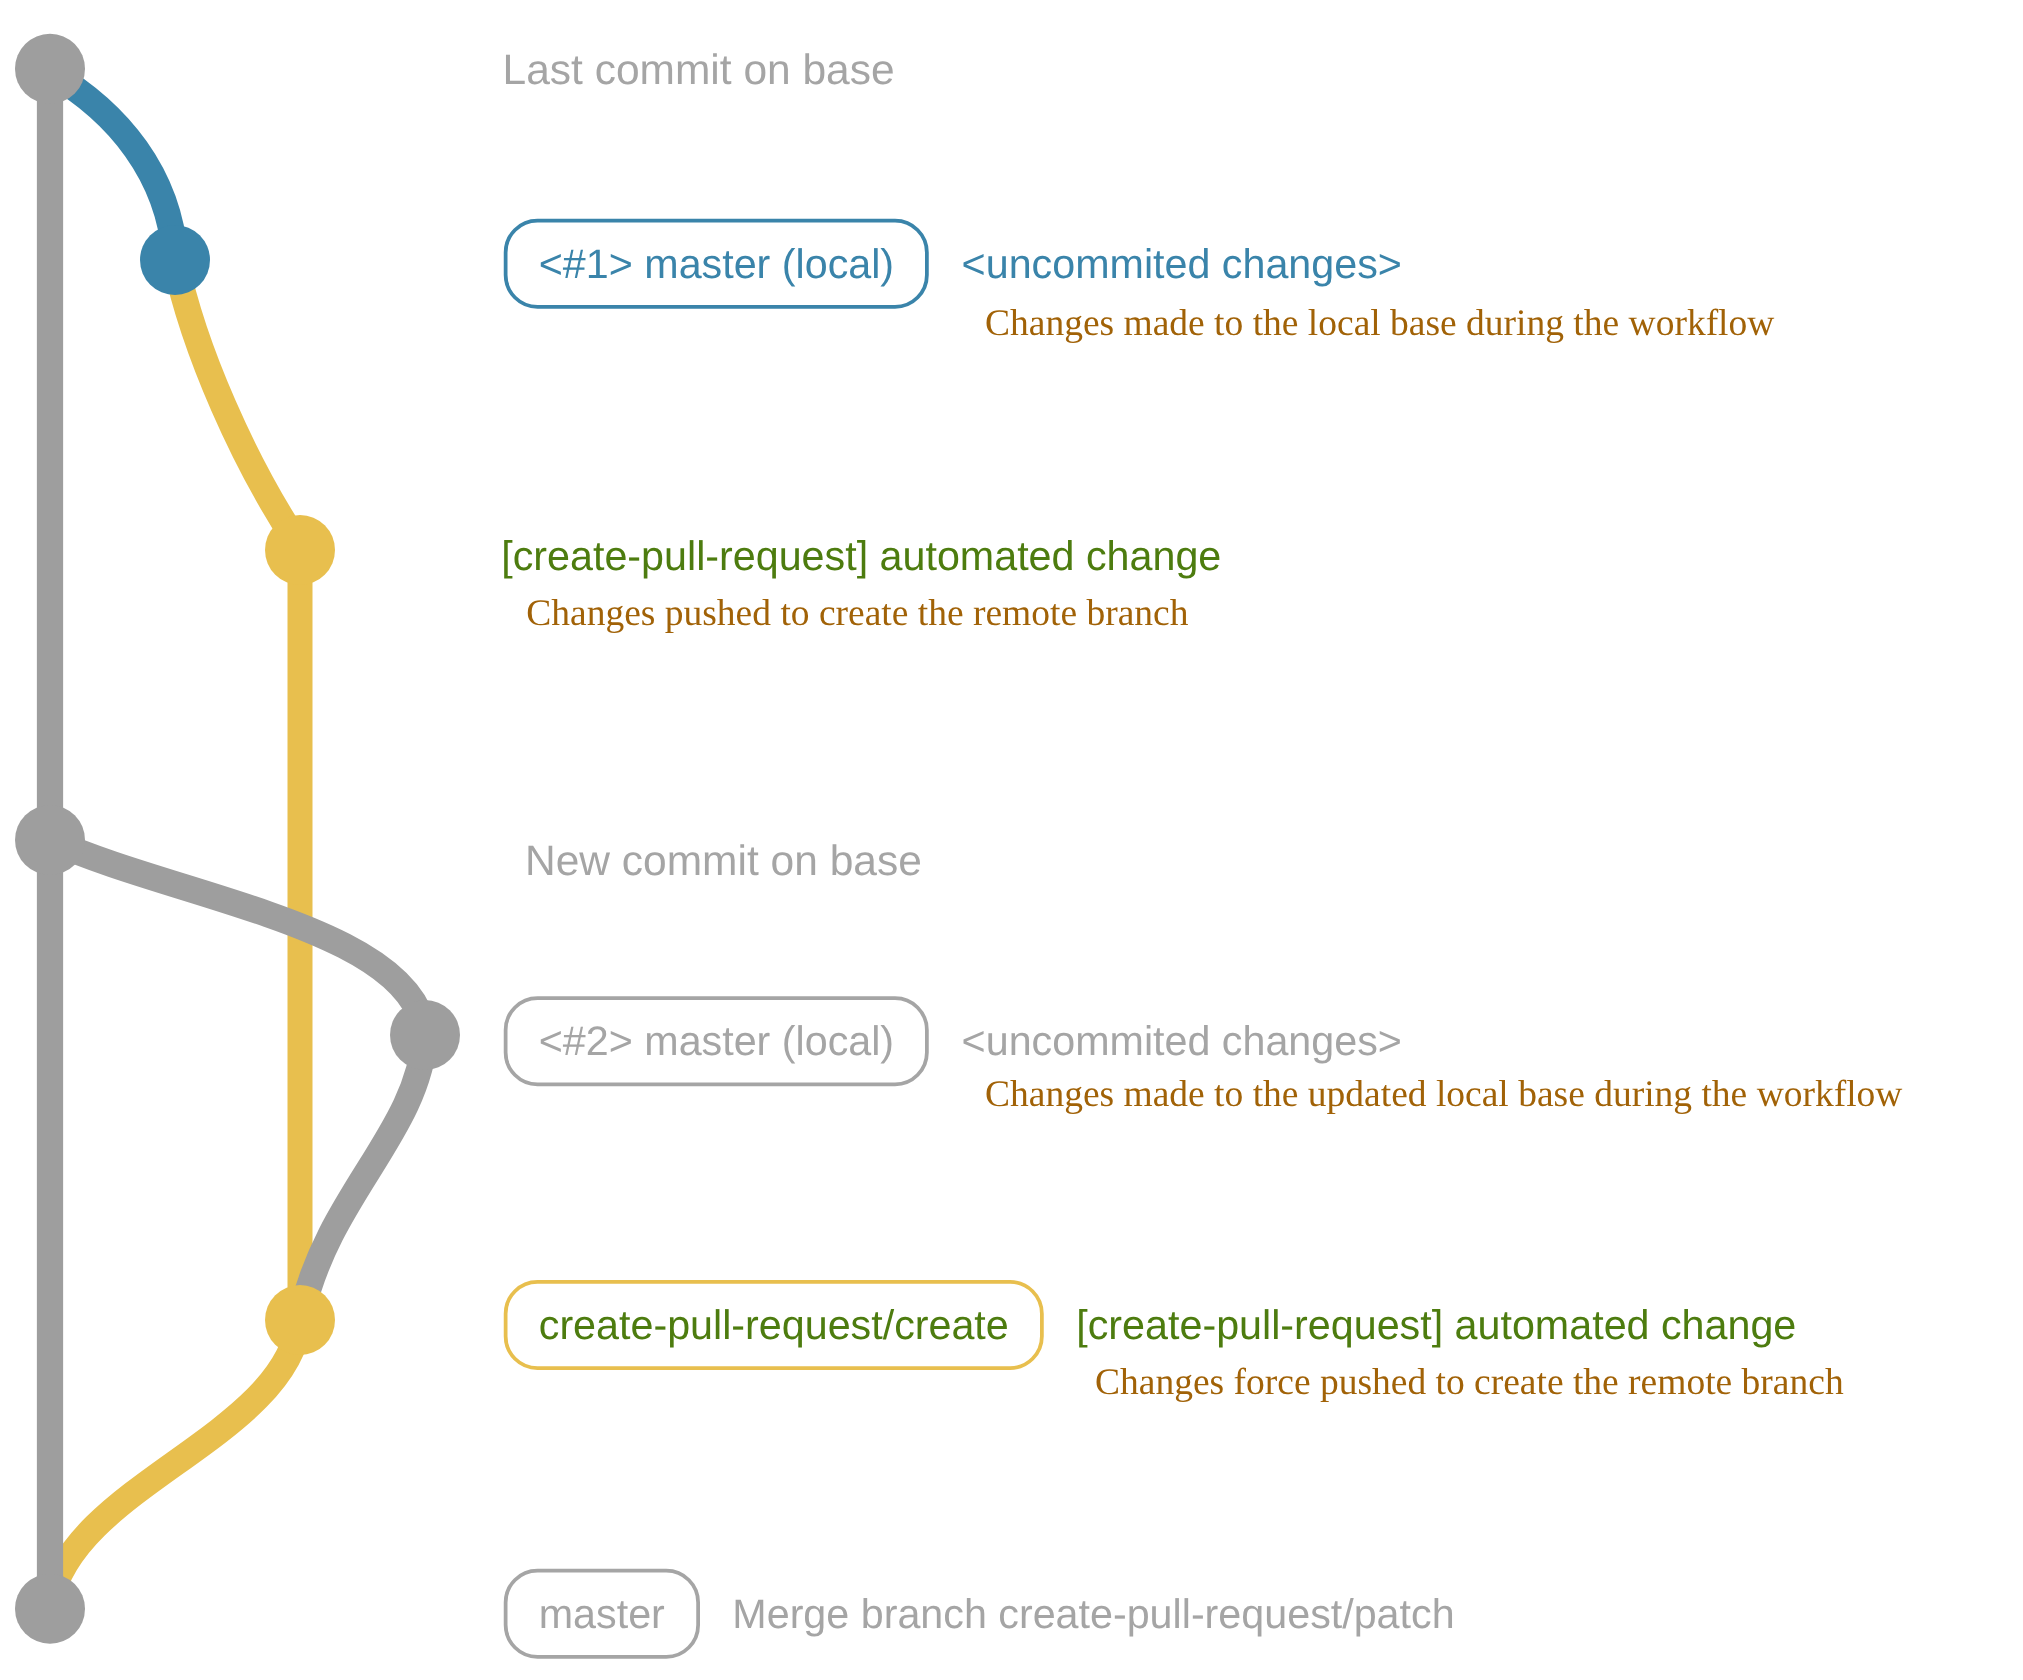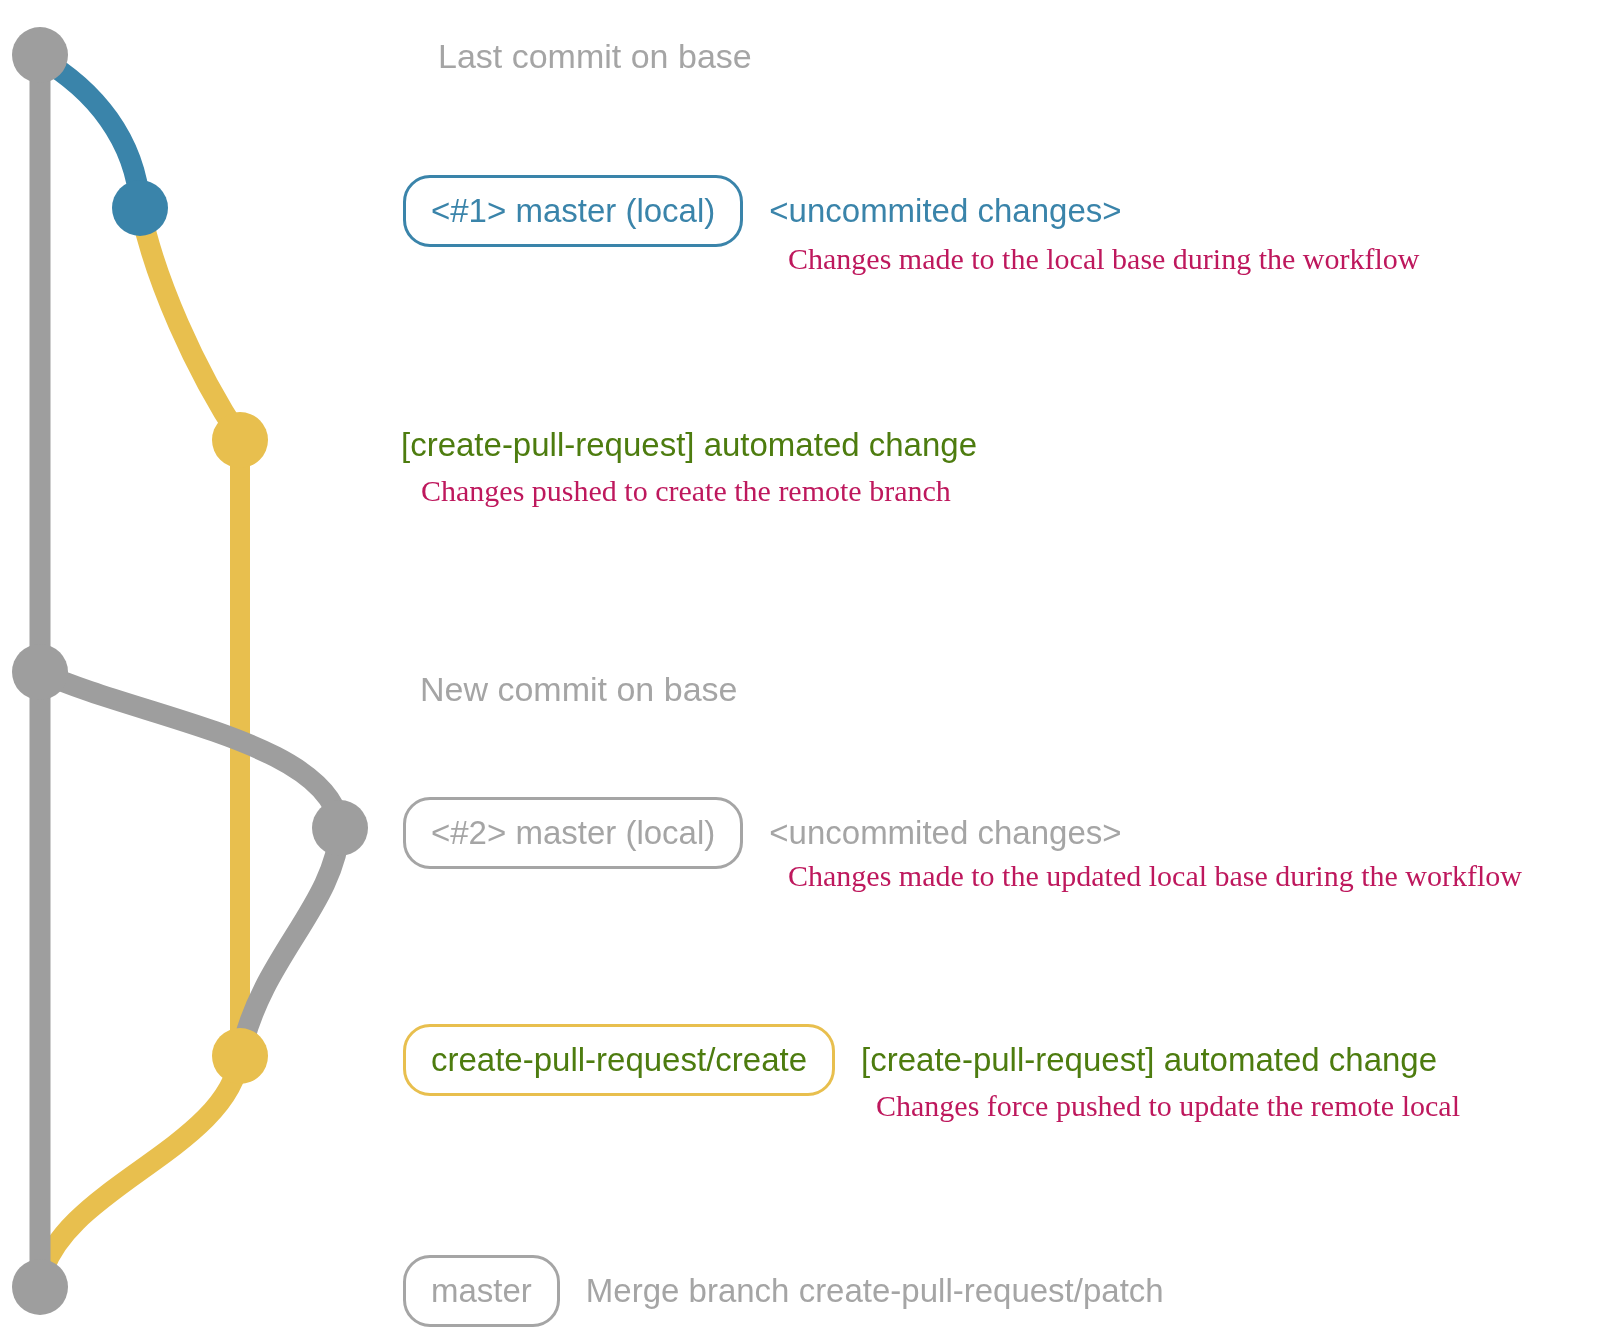--- a/index.html
+++ b/index.html
@@ -6,21 +6,21 @@
   .canvas {
     position:relative; width:1618px; height:1344px; background:#ffffff;
     overflow:hidden; font-family:"Liberation Sans", sans-serif;
   }
   .graph { position:absolute; left:0; top:0; }
   .abs { position:absolute; white-space:nowrap; }
   .label { font-size:34px; line-height:38px; color:#a5a5a5; }
   .note  { font-size:33px; line-height:38px;text-align:right; }
   .serif {
     font-family:"Liberation Serif", serif; font-size:30px; line-height:36px;
-    color:#be185d;
+    color:#a16207;
   }
   .flexrow { position:absolute; display:flex; align-items:center; gap:26px; height:62px; }
   .badge {
     display:inline-flex; align-items:center; height:72px; padding:0 25px;
     border:3px solid; border-radius:27px; font-size:33px; white-space:nowrap;
     box-sizing:border-box; background:#ffffff;
   }
   .blue   { color:#3a84aa; border-color:#3a84aa; }
   .yellow { color:#4d7c0f; border-color:#e8bf4e; }
   .gray   { color:#a5a5a5; border-color:#a5a5a5; }
@@ -51,21 +51,21 @@
     <circle cx="240" cy="1056" r="28" fill="#e8bf4e"></circle>
 
     <circle cx="40" cy="55" r="28" fill="#9e9e9e"></circle>
     <circle cx="40" cy="672" r="28" fill="#9e9e9e"></circle>
     <circle cx="340" cy="828" r="28" fill="#9e9e9e"></circle>
     <circle cx="40" cy="1287" r="28" fill="#9e9e9e"></circle>
 
     <circle cx="140" cy="208" r="28" fill="#3a84aa"></circle>
   </svg>
 
-  <div class="abs label" style="left:402px; top:37px;margin-left:36px;">Last commit on base</div>
+  <div class="abs label" style="left:402px; top:37px;">Last commit on base</div>
 
   <div class="flexrow" style="left:403px; top:180px;">
     <span class="badge blue">&lt;#1&gt; master (local)</span>
     <span class="note blue">&lt;uncommited changes&gt;</span>
   </div>
   <div class="abs serif" style="left:788px; top:241px;">Changes made to the local base during the workflow</div>
 
   <div class="abs note yellow" style="left:401px; top:426px;">[create-pull-request] automated change</div>
   <div class="abs serif" style="left:421px; top:473px;">Changes pushed to create the remote branch</div>
 
@@ -74,20 +74,20 @@
   <div class="flexrow" style="left:403px; top:802px;">
     <span class="badge gray">&lt;#2&gt; master (local)</span>
     <span class="note gray">&lt;uncommited changes&gt;</span>
   </div>
   <div class="abs serif" style="left:788px; top:858px;">Changes made to the updated local base during the workflow</div>
 
   <div class="flexrow" style="left:403px; top:1029px;">
     <span class="badge yellow">create-pull-request/create</span>
     <span class="note yellow">[create-pull-request] automated change</span>
   </div>
-  <div class="abs serif" style="left:876px; top:1088px;">Changes force pushed to update the remote local</div>
+  <div class="abs serif" style="left:876px; top:1088px;">Changes force pushed to create the remote branch</div>
 
   <div class="flexrow" style="left:403px; top:1260px;">
     <span class="badge gray">master</span>
     <span class="note gray">Merge branch create-pull-request/patch</span>
   </div>
 
 </div>
 
 </body></html>

